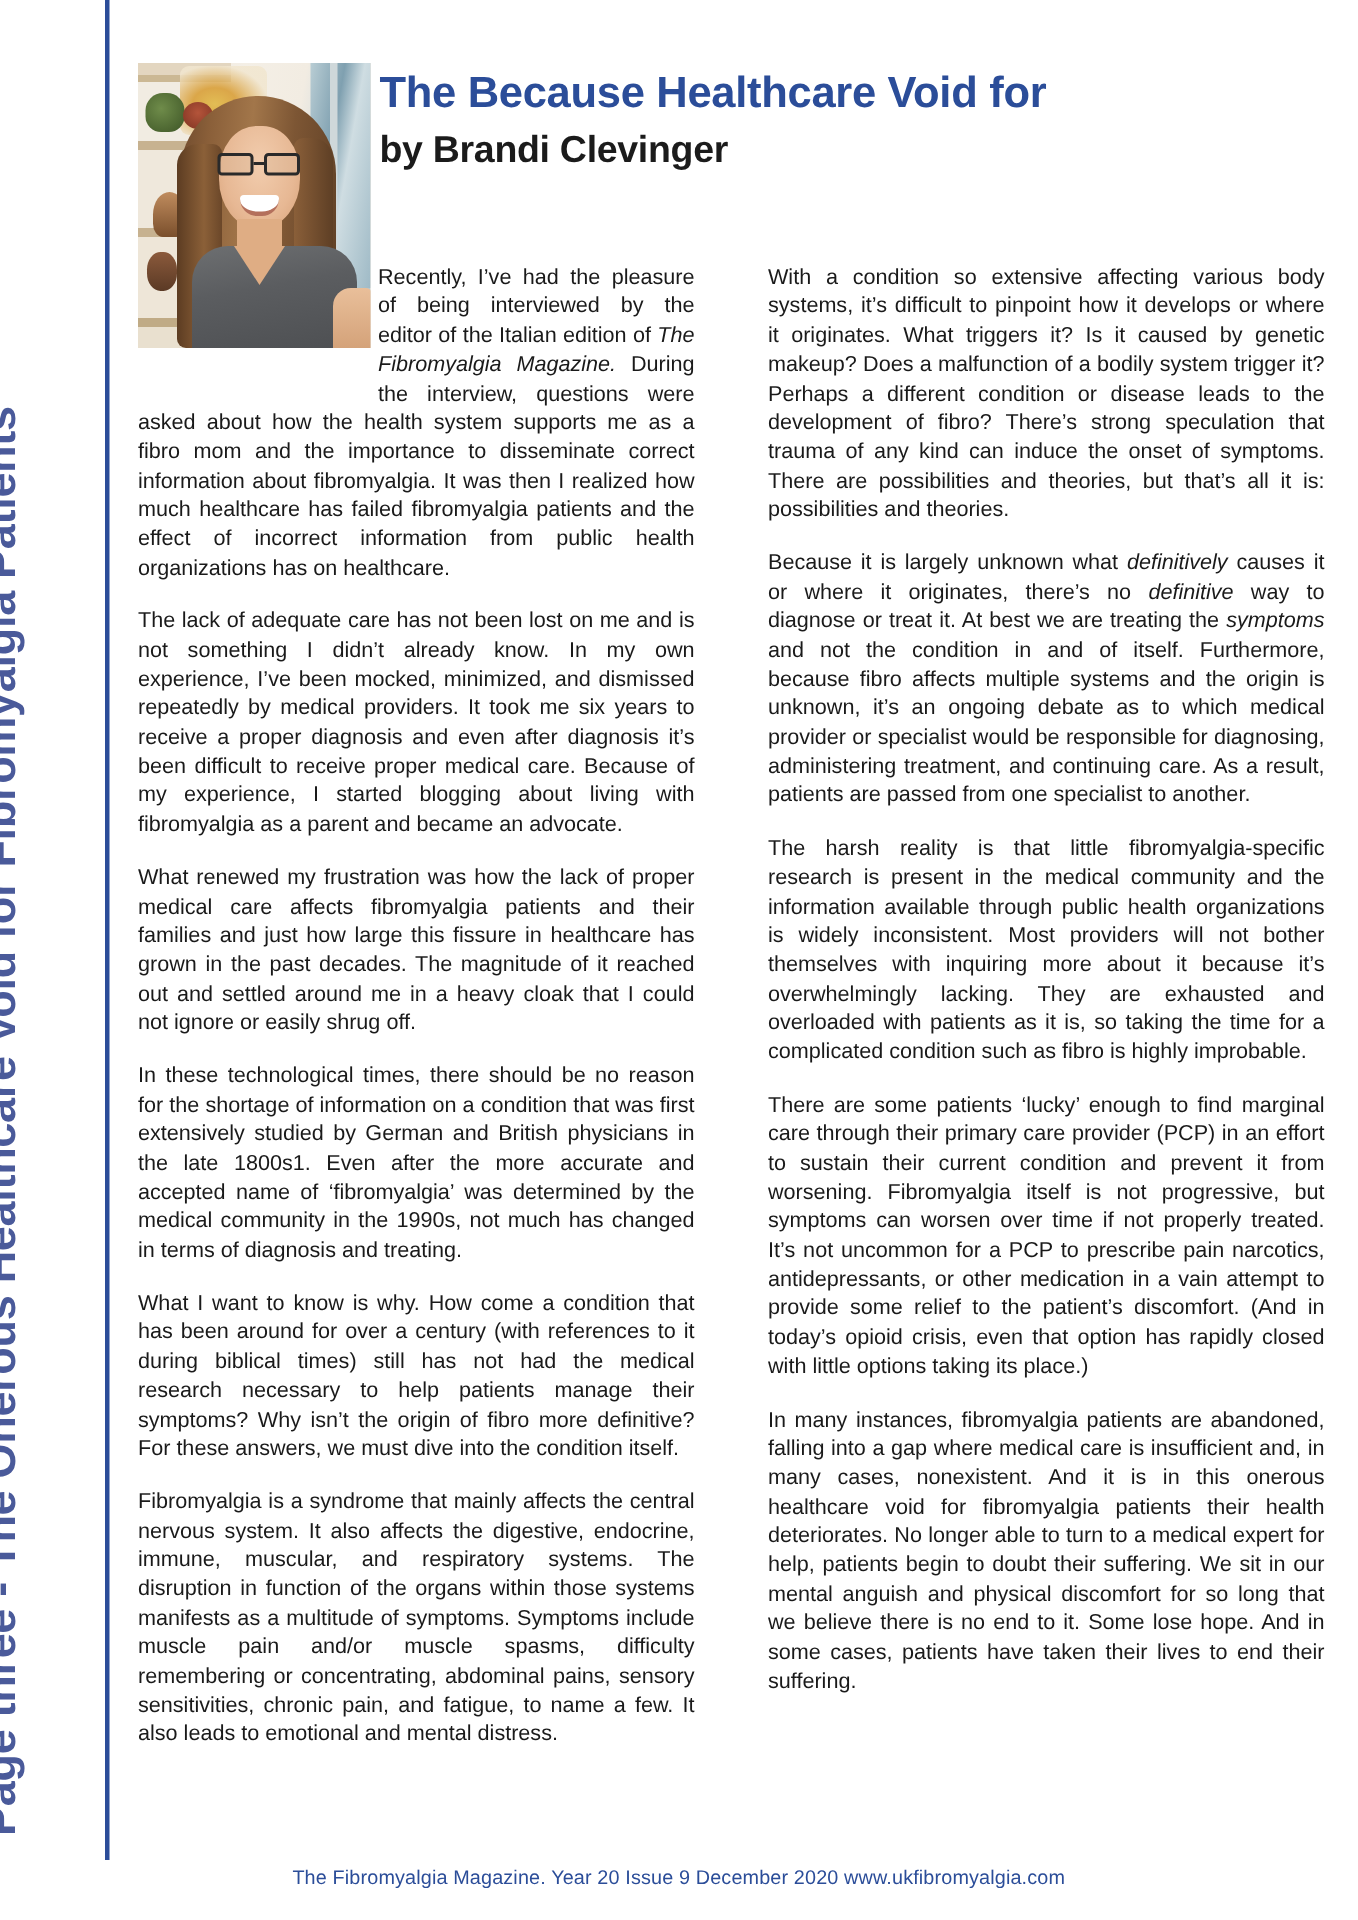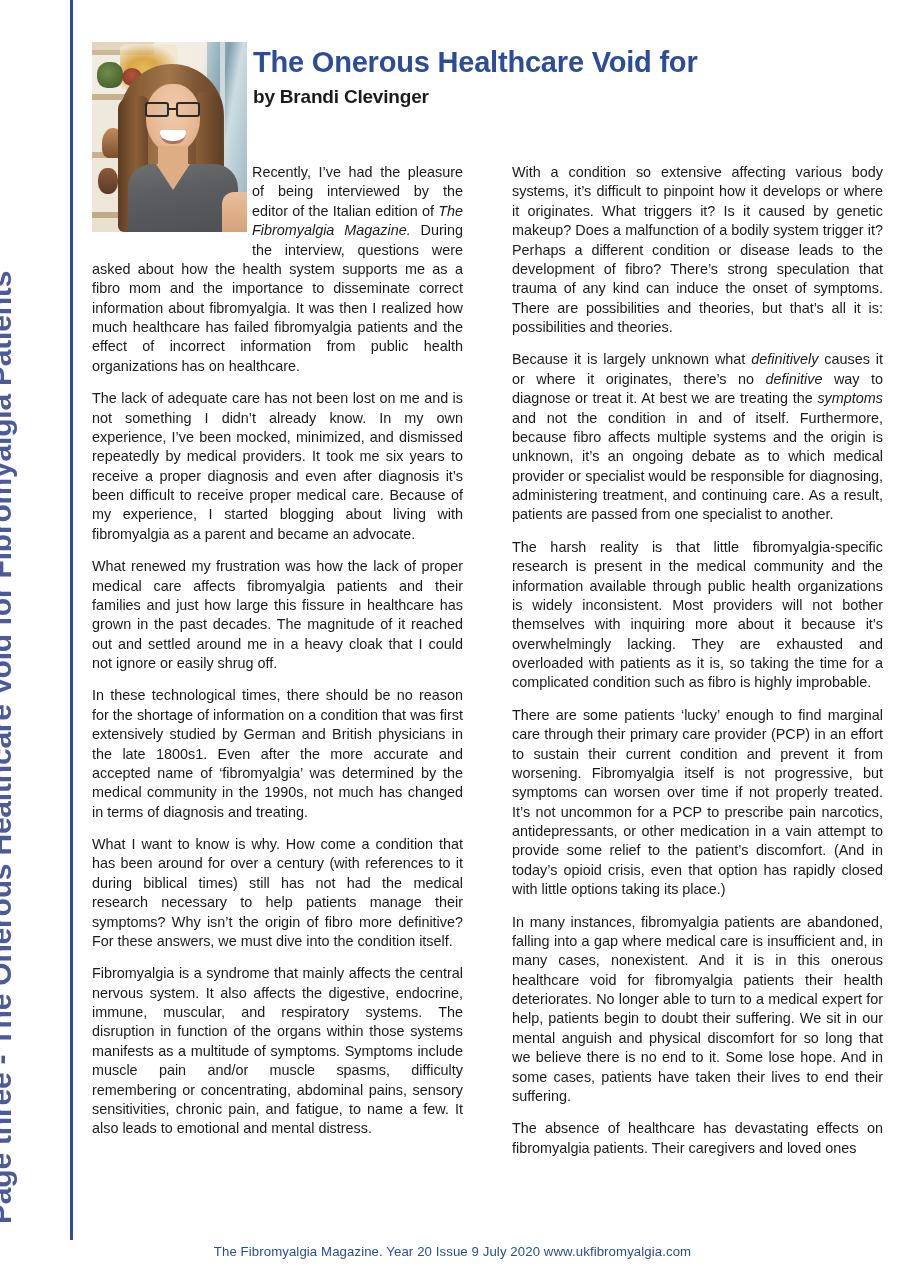--- a/index.html
+++ b/index.html
@@ -218,21 +218,21 @@
   .headline {
     margin: 0;
     font-size: 29px;
     line-height: 1.16;
     font-weight: bold;
     color: #2b4d99;
     letter-spacing: -0.2px;
   }
   .byline {
     margin: 6px 0 0 0;
-    font-size: 19px;
+    font-size: 25px;
     font-weight: bold;
     color: #1b1b1b;
     letter-spacing: -0.2px;
   }
 
   
   #columns {
     position: absolute;
     left: 92px;
     top: 160px;
@@ -241,21 +241,21 @@
   }
   .col {
     position: absolute;
     top: 0;
     width: 371px;
   }
   .col.left  { left: 0; }
   .col.right { left: 420px; }
 
   .col p {
-    margin: 3px 0 13px 0;
+    margin: 16px 0 13px 0;
     font-size: 14.4px;
     line-height: 1.345;
     text-align: justify;
     text-justify: inter-word;
     color: #1a1a1a;
     hyphens: none;
   }
   .col p:last-child { margin-bottom: 0; }
   .col p em { font-style: italic; }
 
@@ -313,39 +313,38 @@
     </div>
     <div class="smile"></div>
     <div class="neck"></div>
     <div class="shirt"></div>
     <div class="collar"></div>
     <div class="arm"></div>
   </div>
 
   <div id="title-block">
     <h1 class="headline">
-      <span>The Onerous Healthcare Void for</span><br>
+      <span>The Because Healthcare Void for</span><br>
     </h1>
     <div class="byline">by Brandi Clevinger</div>
   </div>
 
   <div id="columns">
     <div class="col left">
         <p class="wrap-first">Recently, I’ve had the pleasure of being interviewed by the editor of the Italian edition of <em>The Fibromyalgia Magazine.</em> During the interview, questions were asked about how the health system supports me as a fibro mom and the importance to disseminate correct information about fibromyalgia. It was then I realized how much healthcare has failed fibromyalgia patients and the effect of incorrect information from public health organizations has on healthcare.</p>
         <p>The lack of adequate care has not been lost on me and is not something I didn’t already know. In my own experience, I’ve been mocked, minimized, and dismissed repeatedly by medical providers. It took me six years to receive a proper diagnosis and even after diagnosis it’s been difficult to receive proper medical care. Because of my experience, I started blogging about living with fibromyalgia as a parent and became an advocate.</p>
         <p>What renewed my frustration was how the lack of proper medical care affects fibromyalgia patients and their families and just how large this fissure in healthcare has grown in the past decades. The magnitude of it reached out and settled around me in a heavy cloak that I could not ignore or easily shrug off.</p>
         <p>In these technological times, there should be no reason for the shortage of information on a condition that was first extensively studied by German and British physicians in the late 1800s1. Even after the more accurate and accepted name of ‘fibromyalgia’ was determined by the medical community in the 1990s, not much has changed in terms of diagnosis and treating.</p>
         <p>What I want to know is why. How come a condition that has been around for over a century (with references to it during biblical times) still has not had the medical research necessary to help patients manage their symptoms? Why isn’t the origin of fibro more definitive? For these answers, we must dive into the condition itself.</p>
         <p>Fibromyalgia is a syndrome that mainly affects the central nervous system. It also affects the digestive, endocrine, immune, muscular, and respiratory systems. The disruption in function of the organs within those systems manifests as a multitude of symptoms. Symptoms include muscle pain and/or muscle spasms, difficulty remembering or concentrating, abdominal pains, sensory sensitivities, chronic pain, and fatigue, to name a few. It also leads to emotional and mental distress.</p>
       </div>
     <div class="col right">
         <p>With a condition so extensive affecting various body systems, it’s difficult to pinpoint how it develops or where it originates. What triggers it? Is it caused by genetic makeup? Does a malfunction of a bodily system trigger it? Perhaps a different condition or disease leads to the development of fibro? There’s strong speculation that trauma of any kind can induce the onset of symptoms. There are possibilities and theories, but that’s all it is: possibilities and theories.</p>
         <p>Because it is largely unknown what <em>definitively</em> causes it or where it originates, there’s no <em>definitive</em> way to diagnose or treat it. At best we are treating the <em>symptoms</em> and not the condition in and of itself. Furthermore, because fibro affects multiple systems and the origin is unknown, it’s an ongoing debate as to which medical provider or specialist would be responsible for diagnosing, administering treatment, and continuing care. As a result, patients are passed from one specialist to another.</p>
         <p>The harsh reality is that little fibromyalgia-specific research is present in the medical community and the information available through public health organizations is widely inconsistent. Most providers will not bother themselves with inquiring more about it because it’s overwhelmingly lacking. They are exhausted and overloaded with patients as it is, so taking the time for a complicated condition such as fibro is highly improbable.</p>
         <p>There are some patients ‘lucky’ enough to find marginal care through their primary care provider (PCP) in an effort to sustain their current condition and prevent it from worsening. Fibromyalgia itself is not progressive, but symptoms can worsen over time if not properly treated. It’s not uncommon for a PCP to prescribe pain narcotics, antidepressants, or other medication in a vain attempt to provide some relief to the patient’s discomfort. (And in today’s opioid crisis, even that option has rapidly closed with little options taking its place.)</p>
         <p>In many instances, fibromyalgia patients are abandoned, falling into a gap where medical care is insufficient and, in many cases, nonexistent. And it is in this onerous healthcare void for fibromyalgia patients their health deteriorates. No longer able to turn to a medical expert for help, patients begin to doubt their suffering. We sit in our mental anguish and physical discomfort for so long that we believe there is no end to it. Some lose hope. And in some cases, patients have taken their lives to end their suffering.</p>
-        <p>The absence of healthcare has devastating effects on fibromyalgia patients. Their caregivers and loved ones</p>
       </div>
   </div>
 
-  <div id="footer">The Fibromyalgia Magazine. Year 20  Issue 9 July 2020  www.ukfibromyalgia.com</div>
+  <div id="footer">The Fibromyalgia Magazine. Year 20  Issue 9 December 2020  www.ukfibromyalgia.com</div>
 
 </div>
 
 </body></html>

